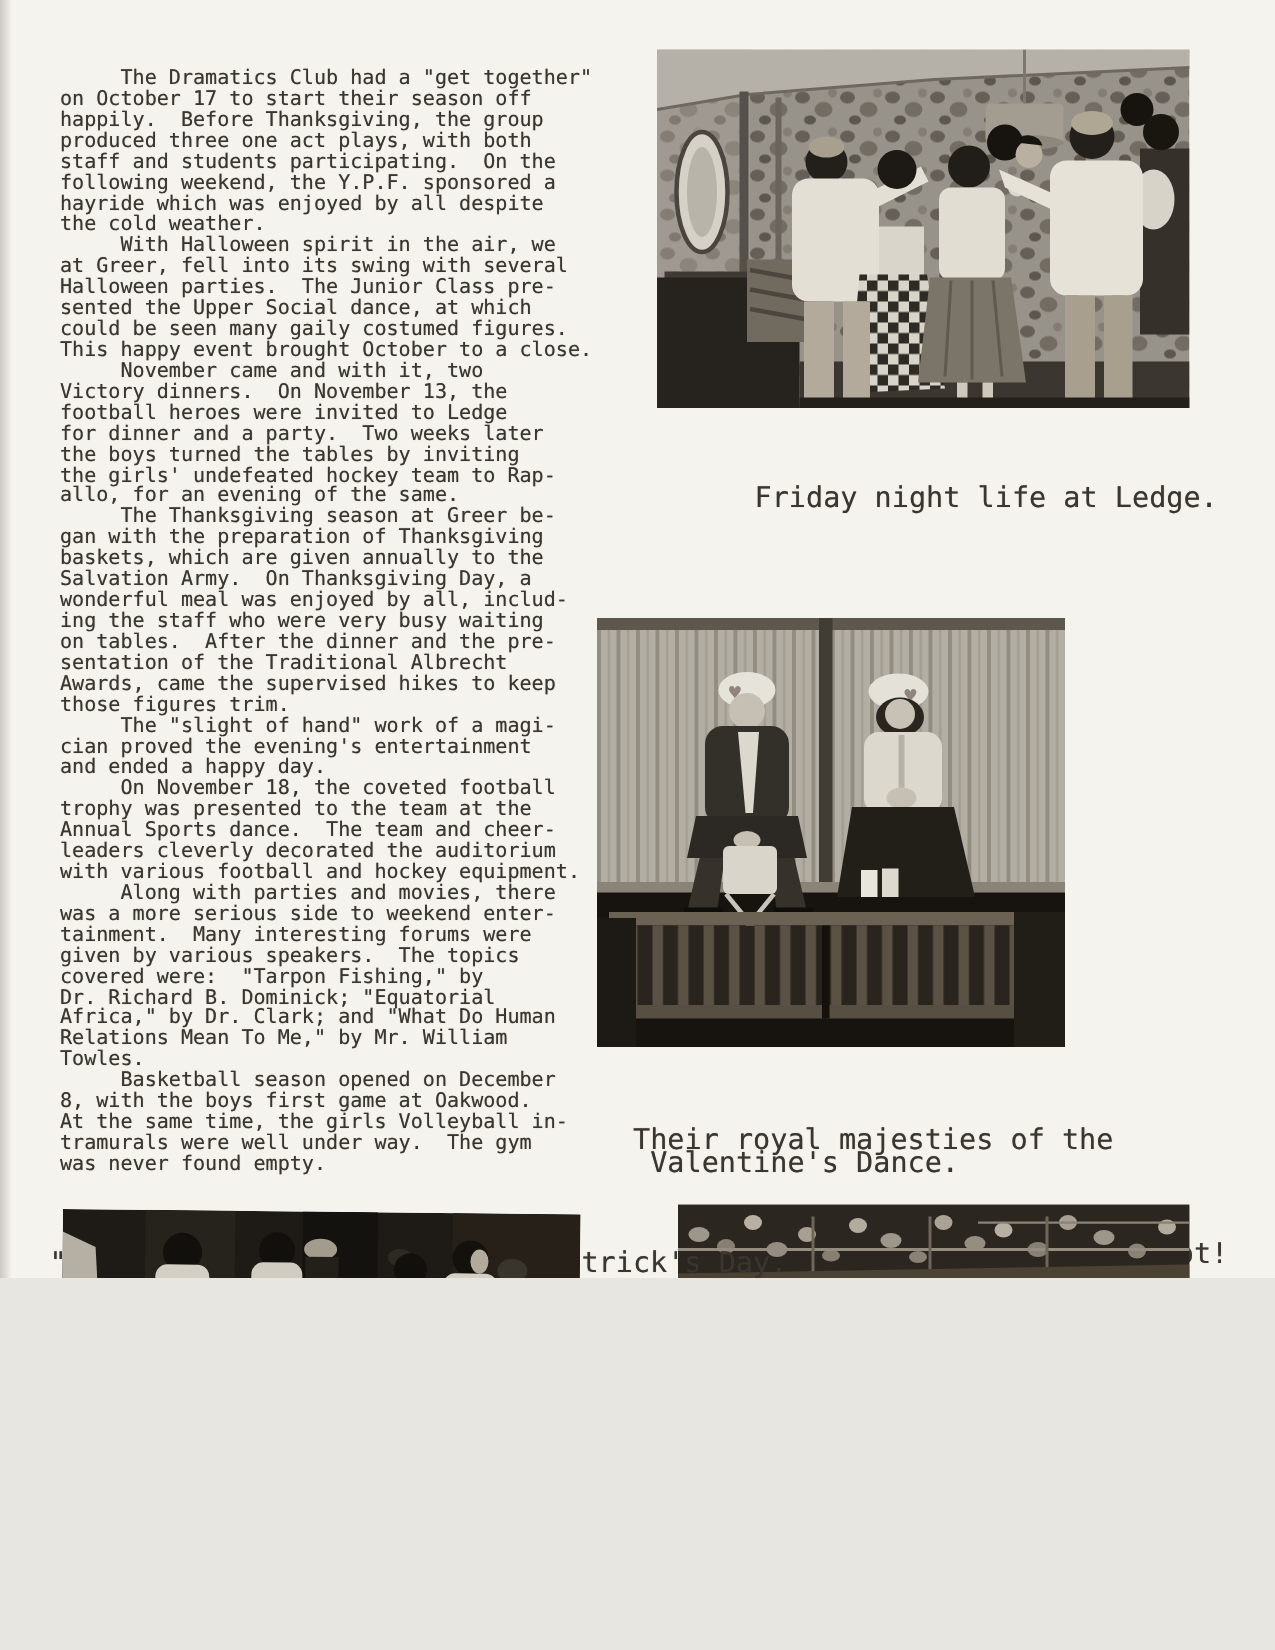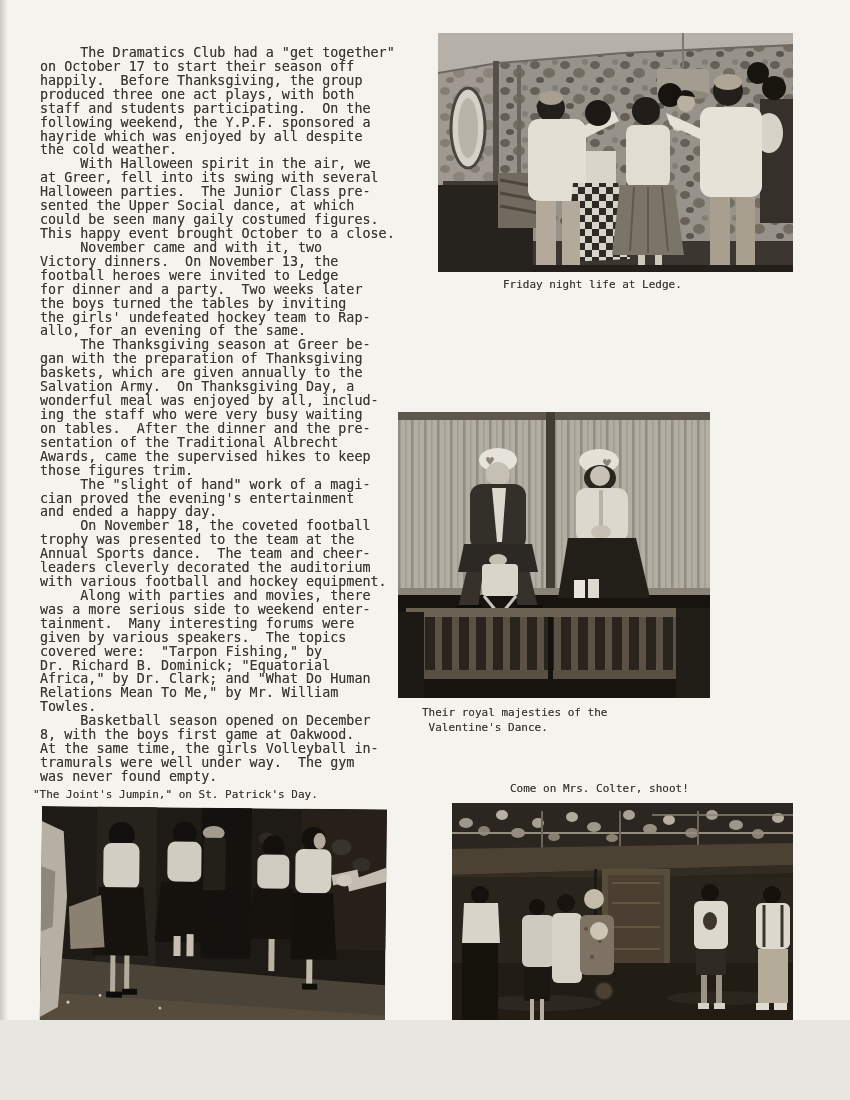--- a/index.html
+++ b/index.html
@@ -1,35 +1,36 @@
 <!DOCTYPE html>
 <html><head>
 <meta charset="utf-8">
 <style>
   html,body { margin:0; padding:0; background:#e8e6e1; }
   .page {
-    position:relative; width:850px; height:1020px;
+    position:relative; width:850px; height:852px;
     background:#f5f3ee; overflow:hidden;
     font-family:"DejaVu Sans Mono", monospace;
     color:#3a362f;
   }
   .scan-edge {
     position:absolute; left:0; top:0; width:8px; height:100%;
     background:linear-gradient(to right, rgba(110,105,98,0.30), rgba(110,105,98,0));
   }
   .mono { white-space:pre; }
   .article {
     position:absolute; left:40px; top:46px;
     font-size:13.4px; line-height:13.92px;
     text-shadow:0 0 0.5px rgba(50,46,40,0.55);
   }
   .caption {
     position:absolute; white-space:pre;
-    font-size:11px; line-height:15px;
+    font-size:19px; line-height:15px;
     text-shadow:0 0 0.5px rgba(50,46,40,0.55);
+    margin-top:48px;
   }
   .cap-ledge     { left:503px; top:277px; }
   .cap-valentine { left:422px; top:705px; }
   .cap-colter    { left:510px; top:781px; }
   .cap-stpat     { left:33px;  top:787px; }
   .page-number   { position:absolute; left:409px; top:1034px; font-size:14.5px;
                    text-shadow:0 0 0.5px rgba(50,46,40,0.55); }
   figure.photo { position:absolute; margin:0; padding:0; }
   figure.photo svg { display:block; width:100%; height:100%; }
   .photo-ledge      { left:438px; top:33px;  width:355px; height:239px; }

